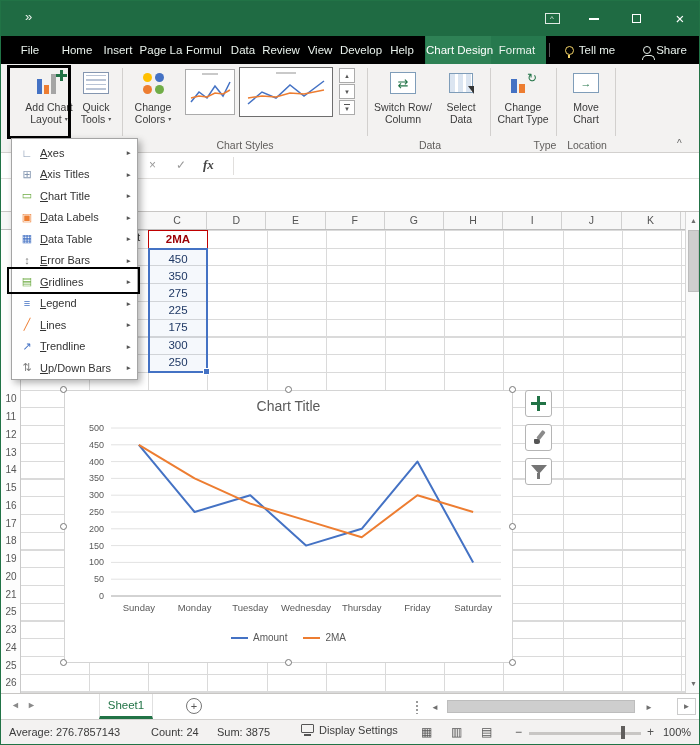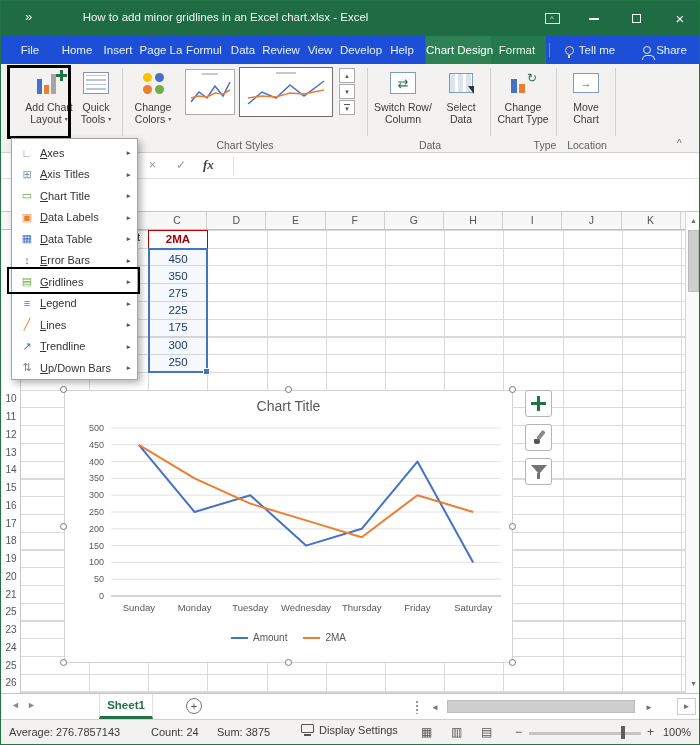--- a/index.html
+++ b/index.html
@@ -16,21 +16,21 @@
   .ctx-chip{position:absolute;left:424px;top:0;width:98px;height:35px;background:#1a5f3a;
             display:flex;align-items:center;justify-content:center;font-size:11.5px;color:#e9f2ec}
   .win-ctl{position:absolute;top:0;height:35px;width:34px;display:flex;align-items:center;justify-content:center;cursor:pointer}
   .ropt-box{width:15px;height:11px;border:1px solid #dfe9e3;display:flex;align-items:flex-start;justify-content:center;
             font-size:8px;line-height:9px;color:#dfe9e3}
   .min-bar{width:10px;height:2px;background:#fff}
   .max-box{width:9px;height:9px;border:1px solid #fff}
   .close-x{font-size:15px;color:#fff}
 
   
-  .menubar{position:absolute;left:0;top:35px;width:100%;height:28px;background:#1d4ed8}
+  .menubar{position:absolute;left:0;top:35px;width:100%;height:28px;background:#000000}
   .ctx-zone{position:absolute;left:424px;top:0;width:121px;height:28px;background:#26794e}
   .mtab{position:absolute;top:0;height:28px;line-height:28px;text-align:center;font-size:11.5px;
         color:#e9f2ec;cursor:pointer;white-space:nowrap}
   .mtab.sel{background:#2e8155;color:#fff}
   .mdiv{position:absolute;left:548px;top:7px;width:1px;height:14px;background:rgba(255,255,255,.35)}
   .bulb{width:9px;height:9px;border:1.2px solid #f4d468;border-radius:50%;position:relative;margin-right:5px}
   .bulb::after{content:"";position:absolute;left:2.6px;top:8.5px;width:2px;height:3px;background:#f4d468}
   .person{width:8px;height:8px;border:1.2px solid #e9f2ec;border-radius:50%;margin-right:5px;position:relative}
   .person::after{content:"";position:absolute;left:-2.4px;top:7.5px;width:11px;height:4px;
                  border:1.2px solid #e9f2ec;border-bottom:none;border-radius:5px 5px 0 0}
@@ -136,21 +136,21 @@
   
   .vscroll{position:absolute;left:684px;top:211px;width:16px;height:481px;background:#fafafa;border-left:1px solid #d6d6d6}
   .sarrow{position:absolute;left:0;width:15px;height:17px;display:flex;align-items:center;justify-content:center;
           font-size:7px;color:#6f6f6f;cursor:pointer}
   .vthumb{position:absolute;left:2px;top:18px;width:11px;height:62px;background:#cecece;border:1px solid #bdbdbd;cursor:grab}
 
   
   .tabbar{position:absolute;left:0;top:692px;width:100%;height:26px;background:#fff;border-top:1px solid #c8c6c4}
   .tnav{position:absolute;top:6px;font-size:9px;color:#8a8a8a;cursor:pointer}
   .sheettab{position:absolute;left:98px;top:0;width:54px;height:25px;display:flex;align-items:center;justify-content:center;
-            font-size:11.5px;font-weight:bold;color:#217346;border-bottom:3px solid #217346;
+            font-size:11.5px;font-weight:normal;color:#217346;border-bottom:3px solid #217346;
             border-left:1px solid #e0e0e0;border-right:1px solid #e0e0e0;background:#fff;cursor:pointer}
   .addsheet{position:absolute;left:185px;top:4px;width:16px;height:16px;border:1px solid #767676;border-radius:50%;
             display:flex;align-items:center;justify-content:center;font-size:11px;color:#565656;cursor:pointer}
   .hdots{position:absolute;left:414px;top:6px;width:4px;height:14px;cursor:col-resize;
          background:radial-gradient(circle,#999 0.8px,transparent 1.1px);background-size:4px 4px;background-repeat:repeat-y}
   .hsbtn{position:absolute;top:5px;width:16px;height:16px;display:flex;align-items:center;justify-content:center;
          font-size:8px;color:#6f6f6f;cursor:pointer}
   .hthumb{position:absolute;left:446px;top:6px;width:188px;height:13px;background:#cecece;border:1px solid #bdbdbd;cursor:grab}
   .hfar{position:absolute;left:676px;top:4px;width:19px;height:17px;border:1px solid #ccc;display:flex;align-items:center;
         justify-content:center;font-size:8px;color:#6f6f6f;cursor:pointer}
@@ -188,21 +188,20 @@
   [data-name="trendline-icon"]{color:#4472c4}
   [data-name="updown-bars-icon"]{color:#7f7f7f}
 </style>
 </head>
 <body>
 
 <div class="app" data-name="excel-window">
 
   <div class="titlebar" data-name="title-bar">
     <span class="qat" data-name="quick-access-toolbar-expand-icon">»</span>
-    <span class="win-title" data-name="window-title">How to add minor gridlines in an Excel chart.xlsx  -  Excel</span>
     <div class="win-ctl" style="left:534px" data-name="ribbon-display-options-button">
       <span class="ropt-box" data-name="ribbon-display-options-icon">^</span>
     </div>
     <div class="win-ctl" style="left:576px" data-name="minimize-button">
       <span class="min-bar" data-name="minimize-icon"></span>
     </div>
     <div class="win-ctl" style="left:618px" data-name="maximize-button">
       <span class="max-box" data-name="maximize-icon"></span>
     </div>
     <div class="win-ctl" style="left:662px" data-name="close-button">

